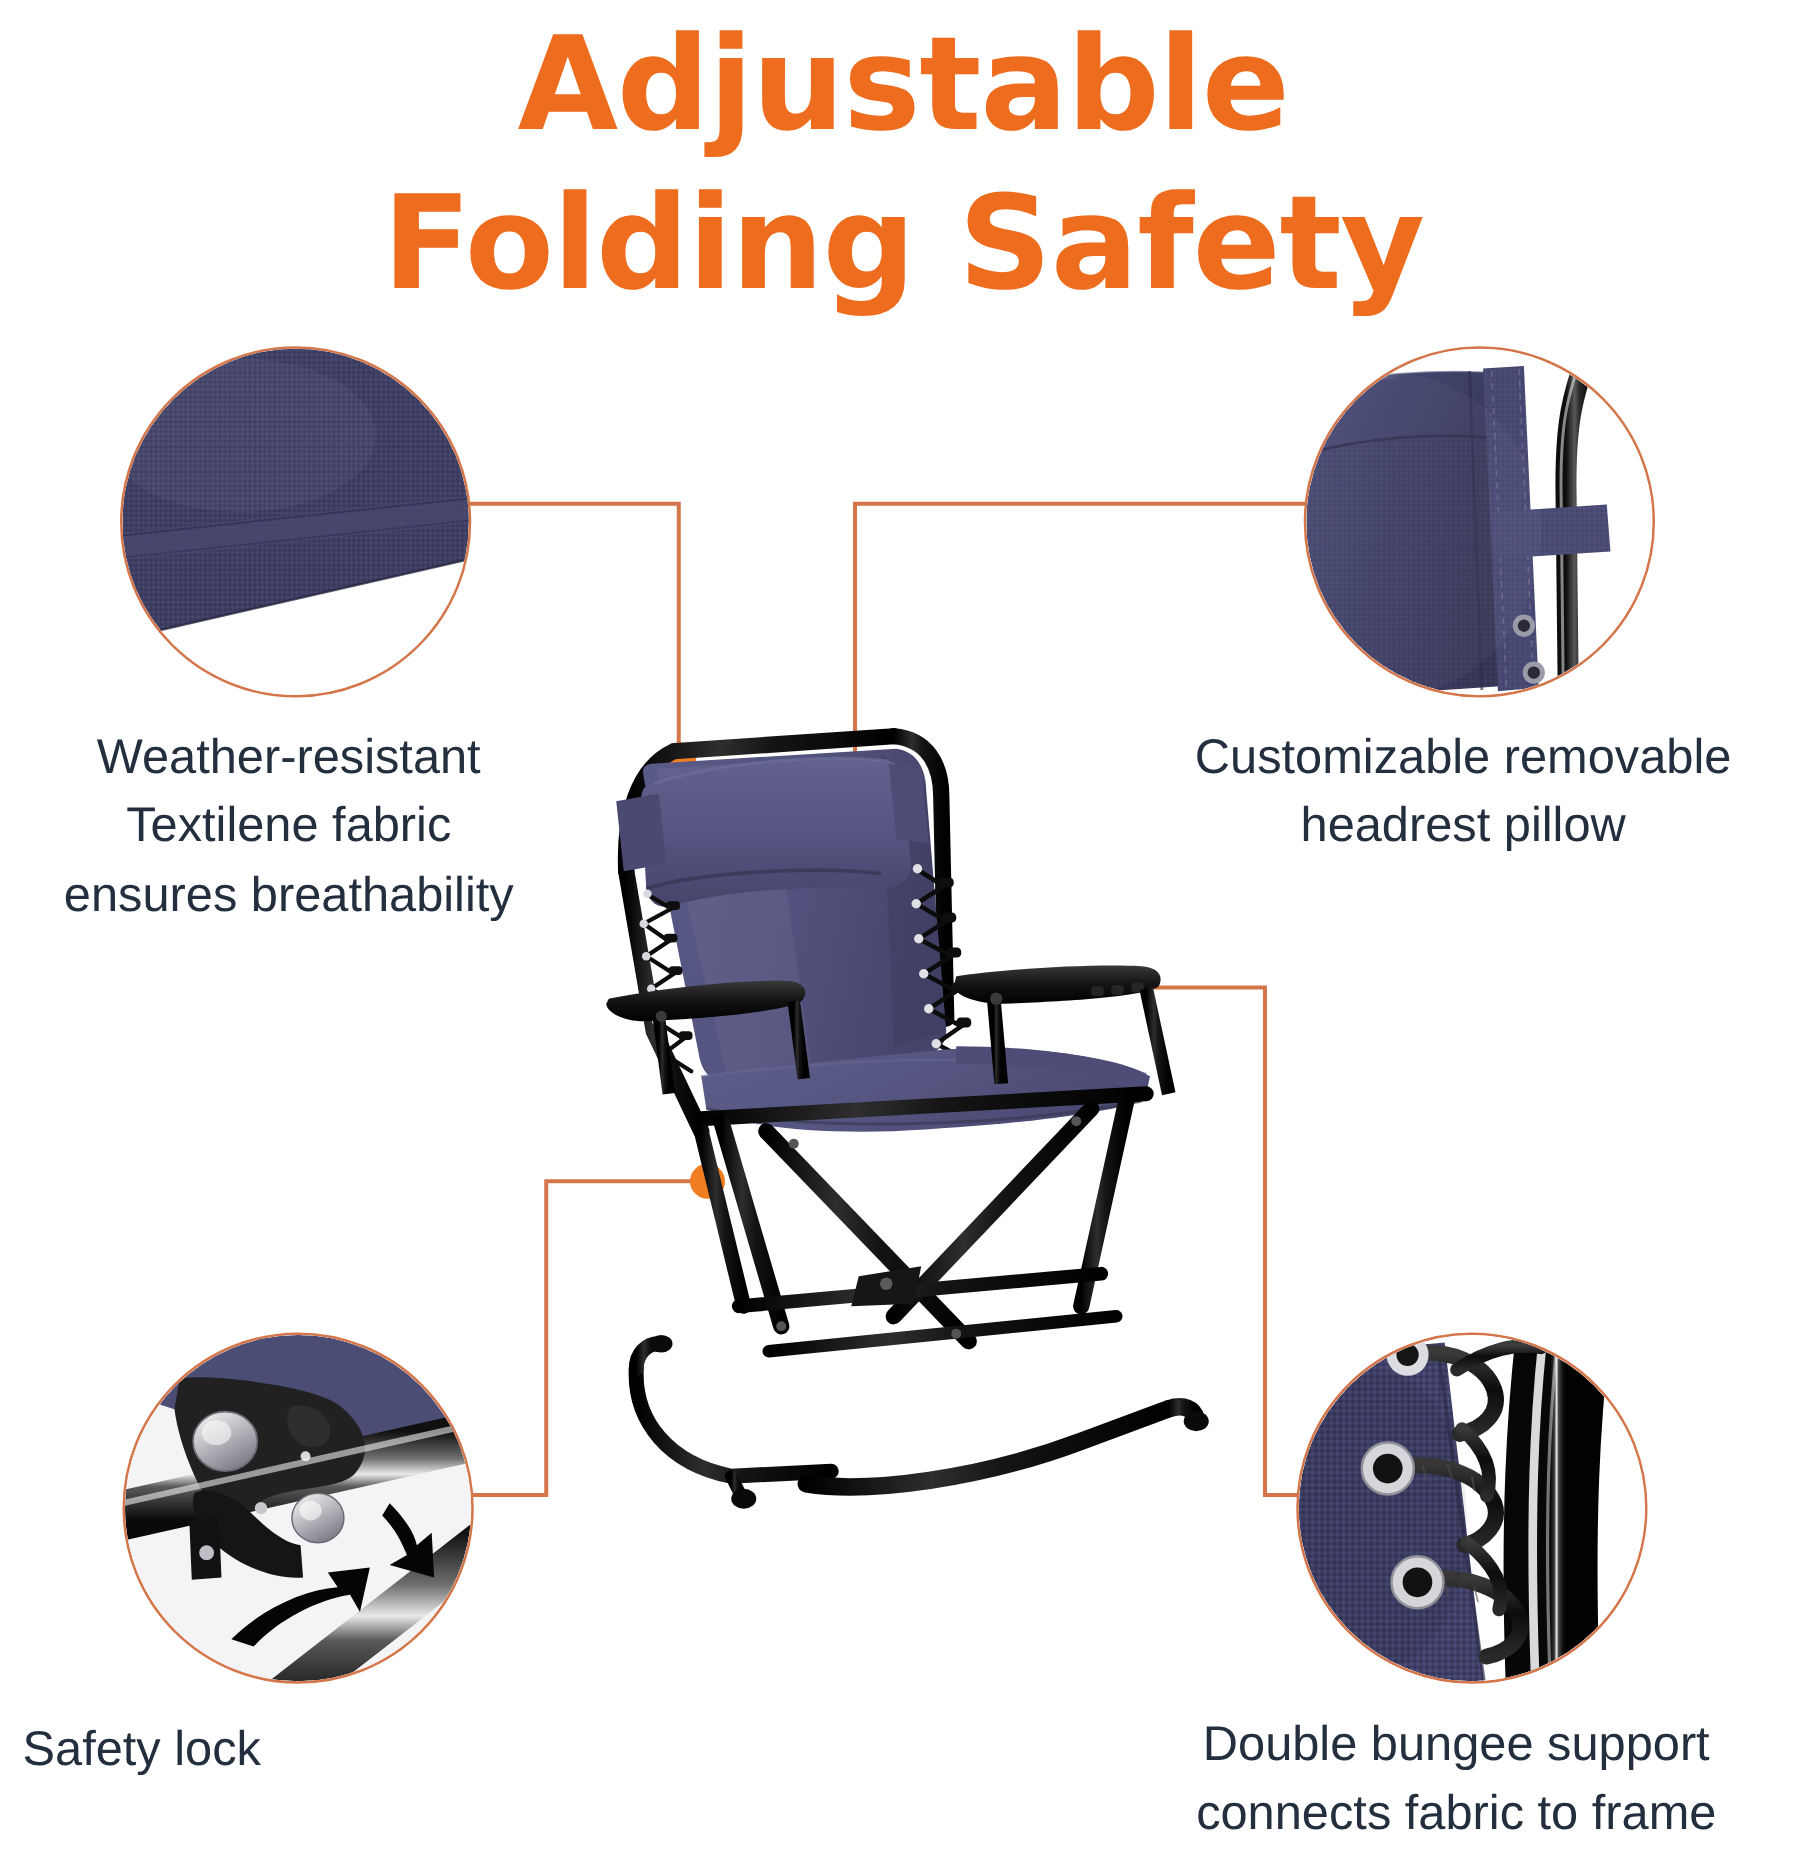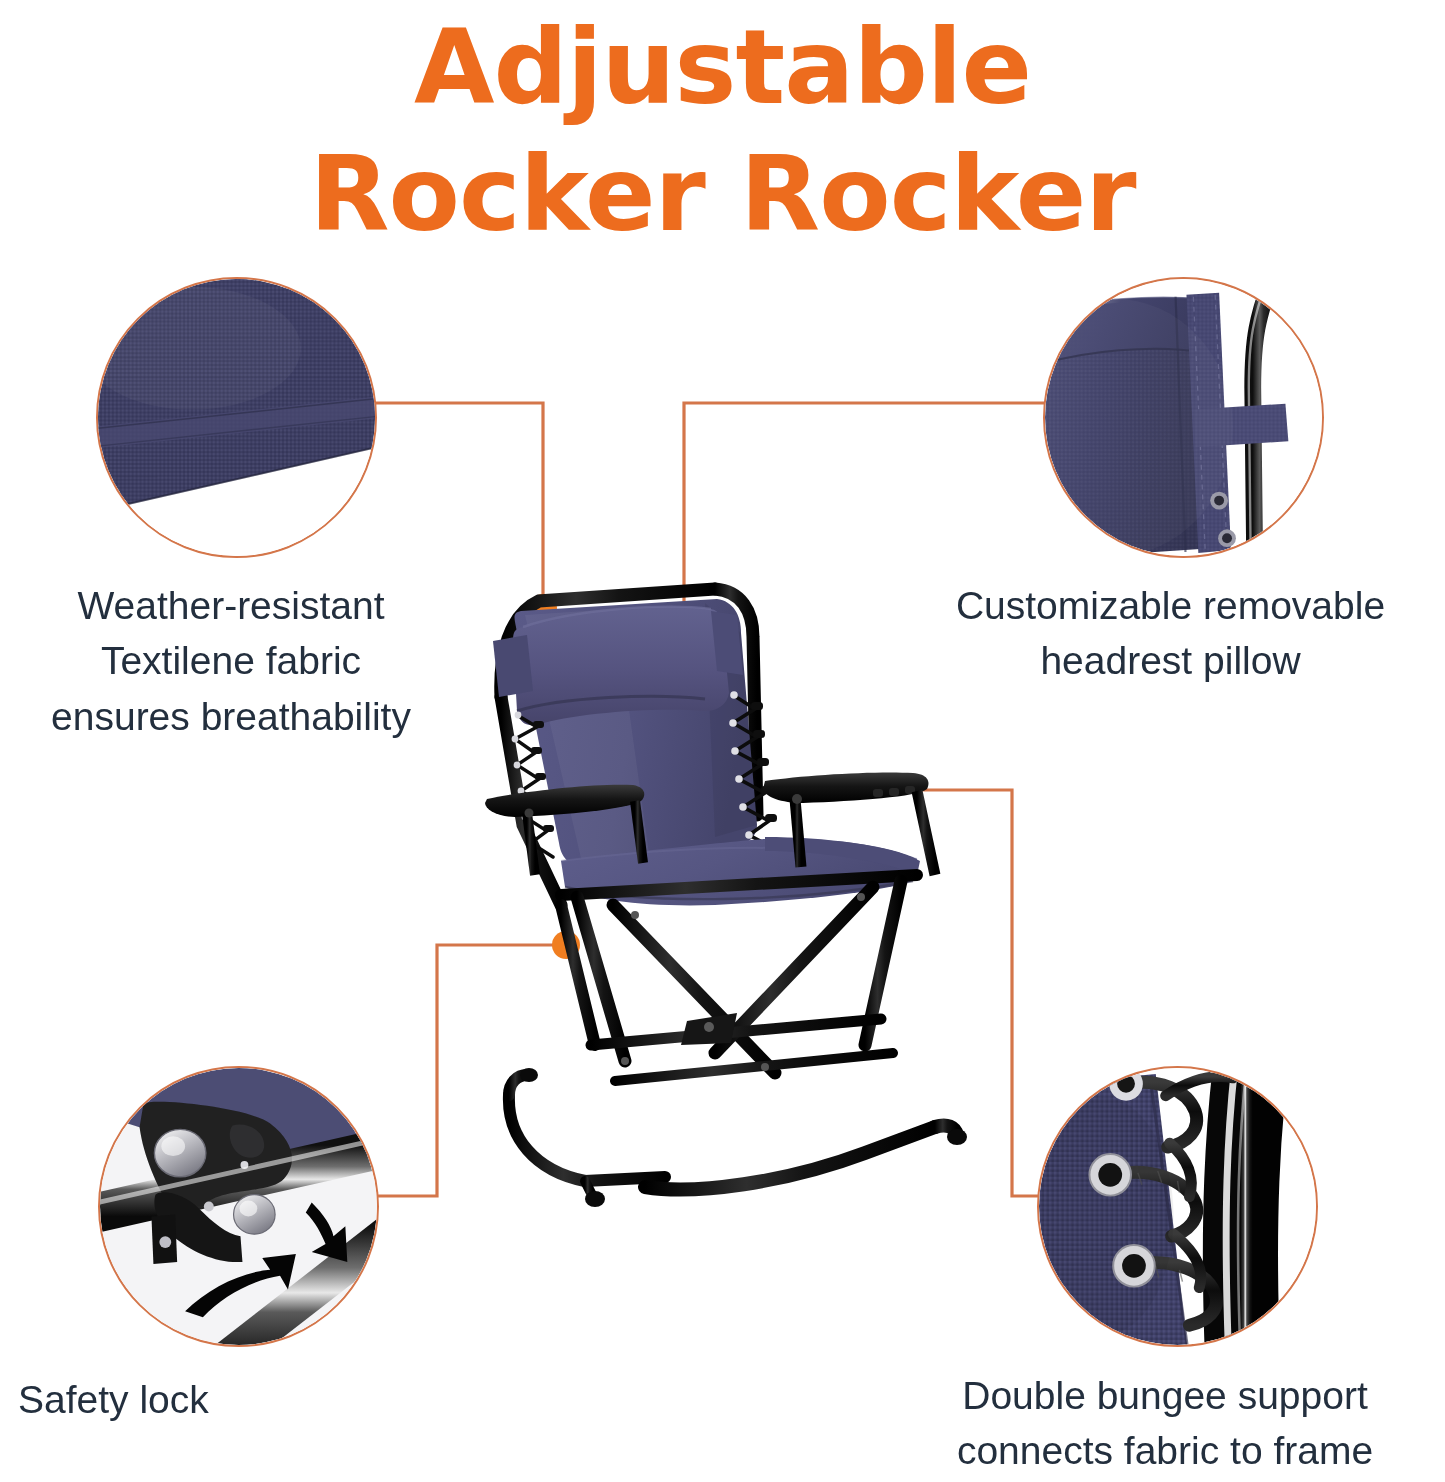--- a/index.html
+++ b/index.html
@@ -58,21 +58,21 @@
   #chair{position:absolute;left:465px;top:575px;width:530px;height:650px;}
   #chair svg{display:block;width:100%;height:100%;}
 </style>
 </head>
 <body>
 
 <div id="stage">
 
   <div class="title">
     <span>Adjustable</span>
-    <span class="l2">Rocker Rocker</span>
+    <span class="l2">Folding Safety</span>
   </div>
 
   <svg id="connectors" viewBox="0 0 1445 1482" xmlns="http://www.w3.org/2000/svg">
     <g fill="none" stroke="#D4764A" stroke-width="3.2">
 
       <path d="M 366 403 L 543 403 L 543 603"></path>
 
       <path d="M 1055 403 L 684 403 L 684 641"></path>
 
       <path d="M 1045 1196 L 1012 1196 L 1012 790 L 750 790"></path>

